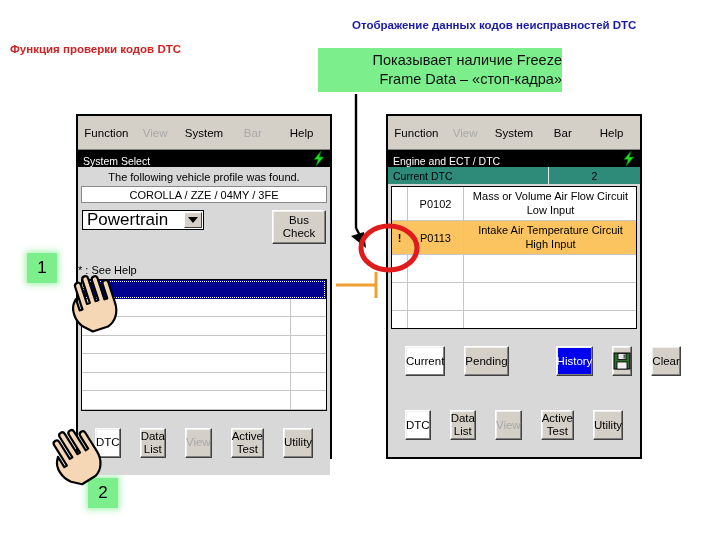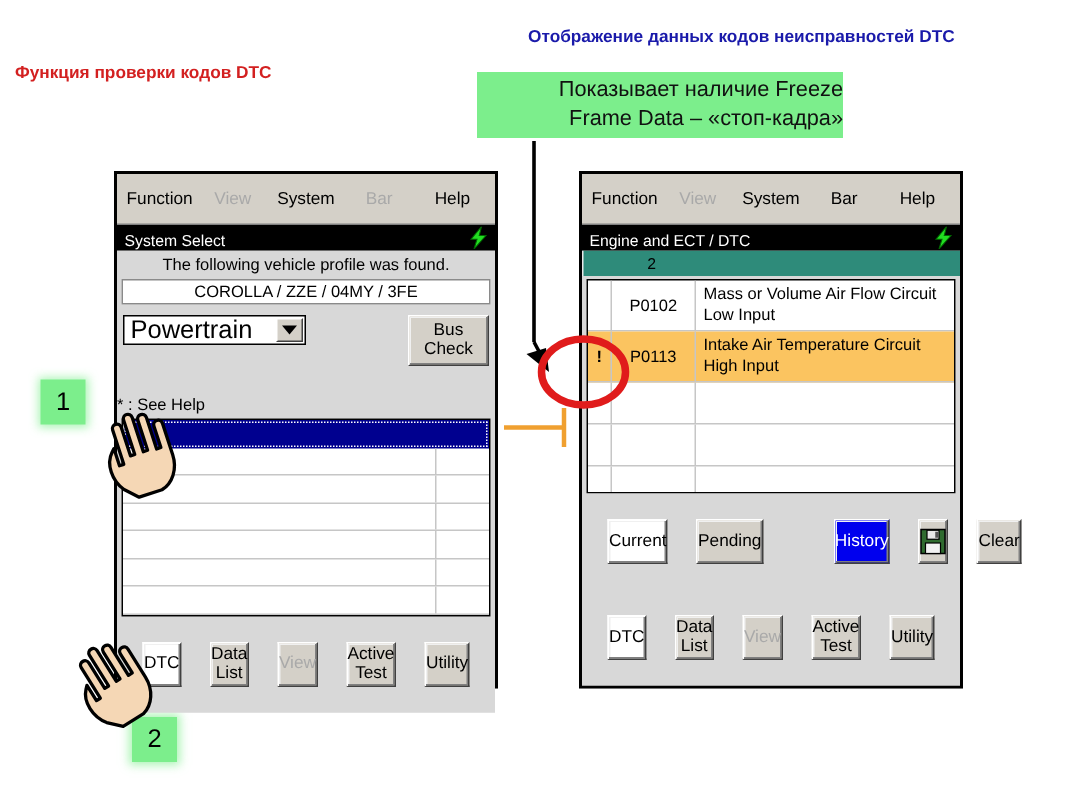--- a/index.html
+++ b/index.html
@@ -221,20 +221,21 @@
     background:#fff;
     border:1px solid #000;
     overflow:hidden;
   }
   .dtc-row {
     display:flex;
     border-bottom:1px solid #c6c6c6;
     min-height:34px;
     font-size:11px;
     color:#000;
+    text-align:center;
   }
   .dtc-row .bang {
     width:16px;
     border-right:1px solid #c6c6c6;
     display:flex; align-items:center; justify-content:center;
     font-weight:bold;
     font-size:11px;
   }
   .dtc-row .code {
     width:56px;
@@ -363,20 +364,21 @@
   </div>
 
   <div class="titlebar">
     <span>Engine and ECT / DTC</span>
     <svg class="bolt" viewBox="0 0 14 15">
       <polygon points="9,0 2,8.5 6,8.5 4,15 12,6 7.5,6" fill="#22dd22" stroke="#006600" stroke-width="0.7"></polygon>
     </svg>
   </div>
 
   <div class="rw-header">
+    <div class="h1">Current DTC</div>
     <div class="h2">2</div>
   </div>
 
   <div class="dtc-list">
     <div class="dtc-row">
       <div class="bang"></div>
       <div class="code">P0102</div>
       <div class="desc">Mass or Volume Air Flow Circuit Low Input</div>
     </div>
     <div class="dtc-row hl">

